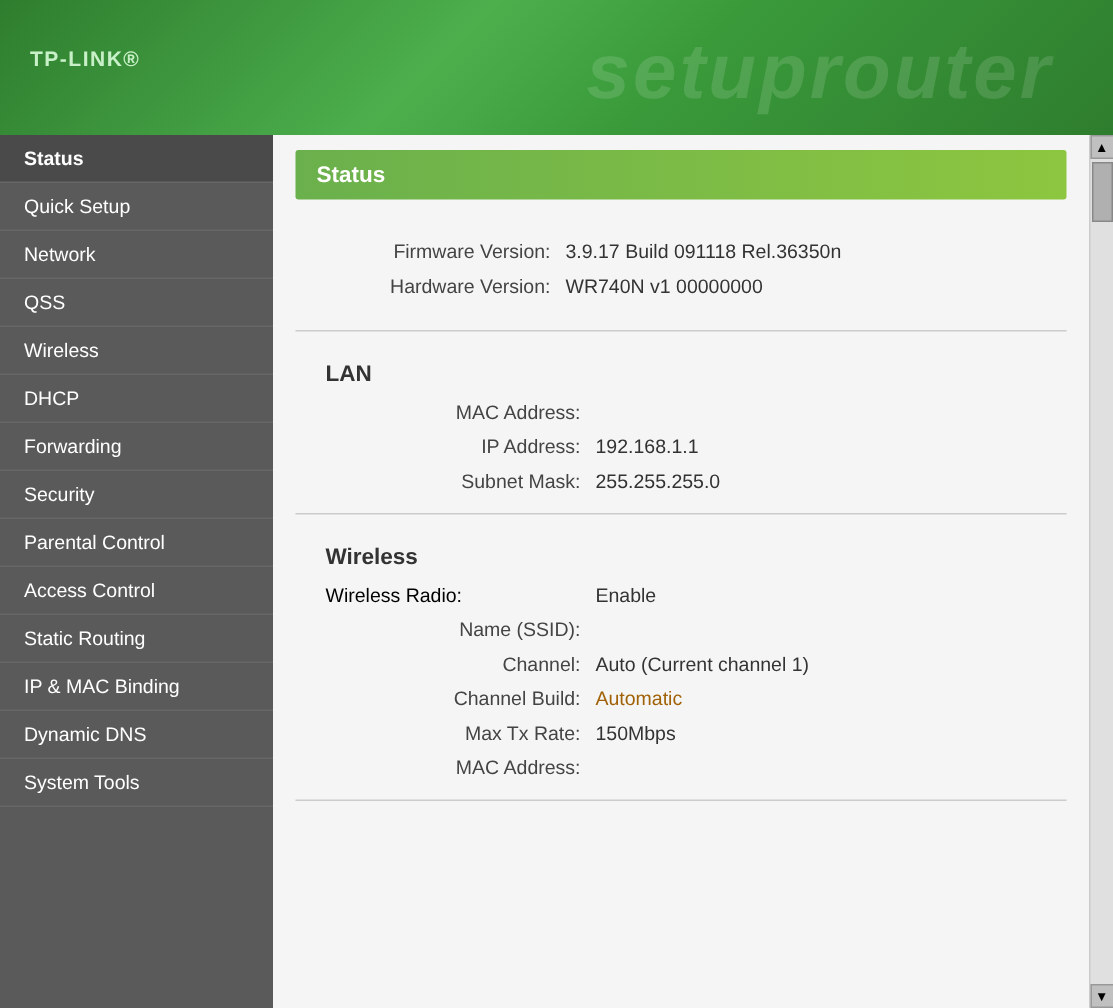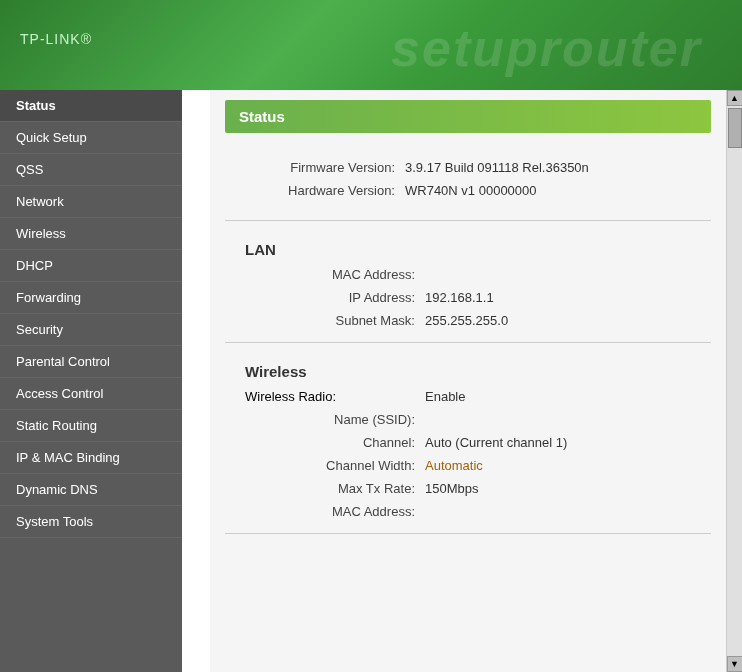--- a/index.html
+++ b/index.html
@@ -36,29 +36,28 @@
     .logo-text {
       color: #fff;
       font-size: 32px;
       font-weight: bold;
       letter-spacing: 1px;
     }
     .logo-text span {
       color: #c8f0c8;
       font-size: 14px;
       vertical-align: super;
-      font-weight: normal;
+      font-weight: bold;
       margin-top: 43px;
     }
 
     
     #layout {
       display: flex;
       height: 582px;
-      gap: 28px;
     }
 
     
     #sidebar {
       width: 182px;
       background: #5a5a5a;
       flex-shrink: 0;
       overflow-y: auto;
     }
     .sidebar-item {
@@ -151,22 +150,22 @@
   <div class="logo-text">
     <span>TP-LINK</span><span>®</span>
   </div>
 </div>
 
 <div id="layout">
 
   <nav id="sidebar">
     <div class="sidebar-item active">Status</div>
     <div class="sidebar-item">Quick Setup</div>
+    <div class="sidebar-item">Network</div>
     <div class="sidebar-item">QSS</div>
-    <div class="sidebar-item">Network</div>
     <div class="sidebar-item">Wireless</div>
     <div class="sidebar-item">DHCP</div>
     <div class="sidebar-item">Forwarding</div>
     <div class="sidebar-item">Security</div>
     <div class="sidebar-item">Parental Control</div>
     <div class="sidebar-item">Access Control</div>
     <div class="sidebar-item">Static Routing</div>
     <div class="sidebar-item">IP &amp; MAC Binding</div>
     <div class="sidebar-item">Dynamic DNS</div>
     <div class="sidebar-item">System Tools</div>
@@ -227,21 +226,21 @@
           </tr>
           <tr>
             <td style="text-align:right; width:200px; padding:4px 10px 4px 20px; color:#444;">Name (SSID):</td>
             <td style="padding:4px 0; color:#333;"></td>
           </tr>
           <tr>
             <td style="text-align:right; width:200px; padding:4px 10px 4px 20px; color:#444;">Channel:</td>
             <td style="padding:4px 0; color:#333;">Auto (Current channel 1)</td>
           </tr>
           <tr>
-            <td style="text-align:right; width:200px; padding:4px 10px 4px 20px; color:#444;">Channel Width:</td>
+            <td style="text-align:right; width:200px; padding:4px 10px 4px 20px; color:#444;">Channel Build:</td>
             <td style="padding:4px 0; color:#a16207;margin-left:32px;">Automatic</td>
           </tr>
           <tr>
             <td style="text-align:right; width:200px; padding:4px 10px 4px 20px; color:#444;">Max Tx Rate:</td>
             <td style="padding:4px 0; color:#333;">150Mbps</td>
           </tr>
           <tr>
             <td style="text-align:right; width:200px; padding:4px 10px 4px 20px; color:#444;">MAC Address:</td>
             <td style="padding:4px 0; color:#333;"></td>
           </tr>

